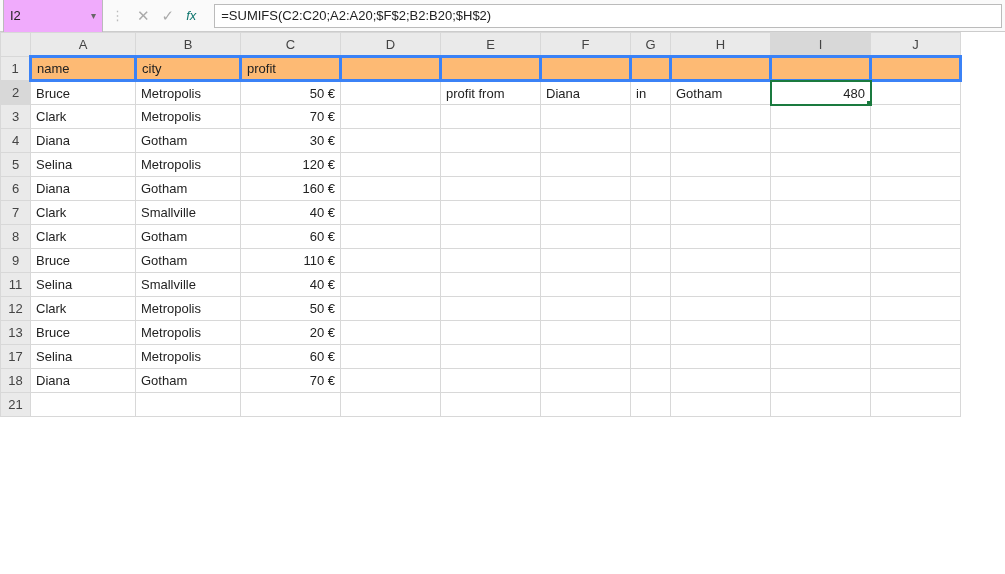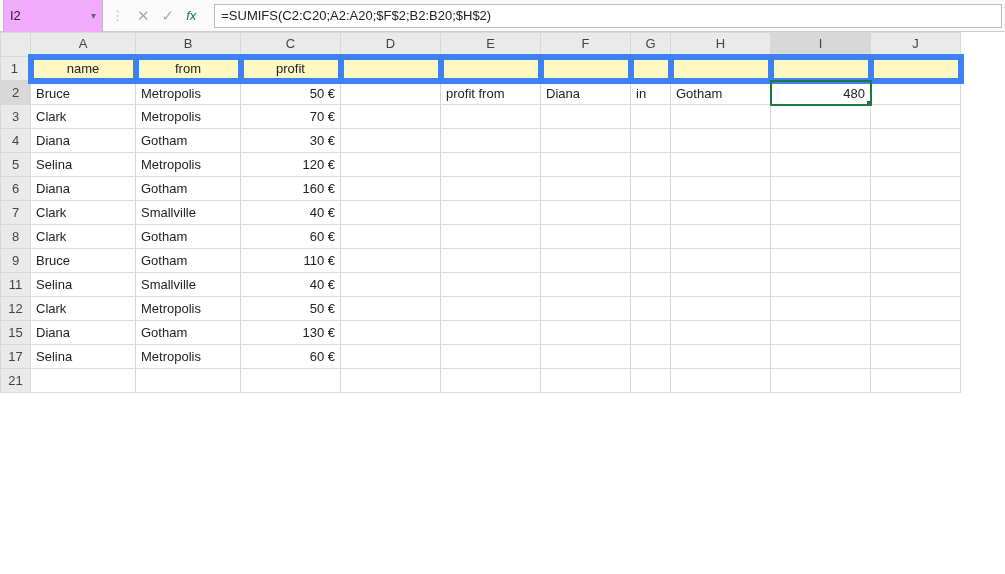--- a/index.html
+++ b/index.html
@@ -107,23 +107,22 @@
   .col-C { width: 100px; }
   .col-D { width: 100px; }
   .col-E { width: 100px; }
   .col-F { width: 90px; }
   .col-G { width: 40px; }
   .col-H { width: 100px; }
   .col-I { width: 100px; }
   .col-J { width: 90px; }
   td.num { text-align: right; padding-left: 34px; }
   .header-row td {
-    background: #fef9c3;
-    border: 6px solid #3b82f6;
-    text-align: center;
+    background: #fdba74;
+    border: 3px solid #3b82f6;
   }
   th.col-header.sel, th.row-header.sel {
     background: #d8d8d8;
   }
   td.active {
     outline: 2px solid #1a7a3f;
     outline-offset: -1px;
     position: relative;
   }
   td.active::after {
@@ -169,21 +168,21 @@
         <th class="col-header col-G">G</th>
         <th class="col-header col-H">H</th>
         <th class="col-header col-I sel">I</th>
         <th class="col-header col-J">J</th>
       </tr>
     </thead>
     <tbody>
       <tr class="header-row">
         <th class="row-header">1</th>
         <td>name</td>
-        <td>from</td>
+        <td>city</td>
         <td>profit</td>
         <td></td>
         <td></td>
         <td></td>
         <td></td>
         <td></td>
         <td></td>
         <td></td>
       </tr>
       <tr>
@@ -310,37 +309,50 @@
         <td class="num">50 €</td>
         <td></td>
           <td></td>
           <td></td>
           <td></td>
           <td></td>
           <td></td>
           <td></td>
       </tr>
       <tr>
-        <th class="row-header">15</th>
-        <td>Diana</td>
-        <td>Gotham</td>
-        <td class="num">130 €</td>
+        <th class="row-header">13</th>
+        <td>Bruce</td>
+        <td>Metropolis</td>
+        <td class="num">20 €</td>
         <td></td>
           <td></td>
           <td></td>
           <td></td>
           <td></td>
           <td></td>
           <td></td>
       </tr>
       <tr>
         <th class="row-header">17</th>
         <td>Selina</td>
         <td>Metropolis</td>
         <td class="num">60 €</td>
+        <td></td>
+          <td></td>
+          <td></td>
+          <td></td>
+          <td></td>
+          <td></td>
+          <td></td>
+      </tr>
+      <tr>
+        <th class="row-header">18</th>
+        <td>Diana</td>
+        <td>Gotham</td>
+        <td class="num">70 €</td>
         <td></td>
           <td></td>
           <td></td>
           <td></td>
           <td></td>
           <td></td>
           <td></td>
       </tr>
       <tr>
         <th class="row-header">21</th>

